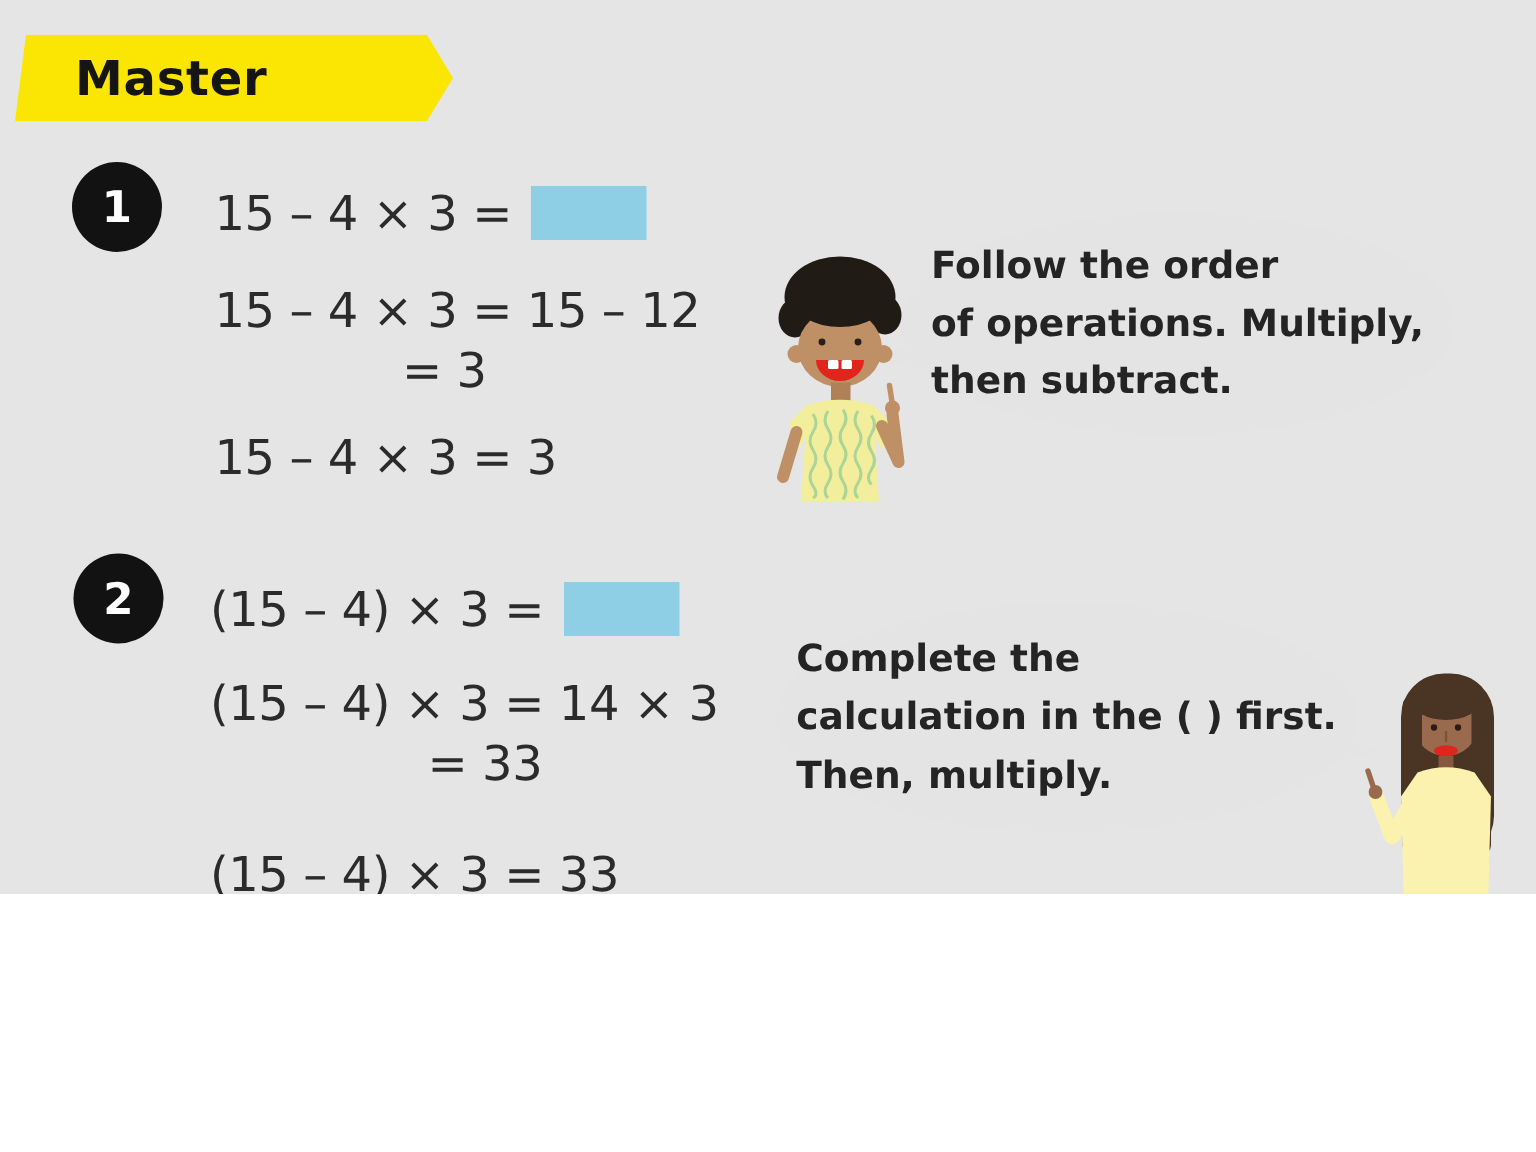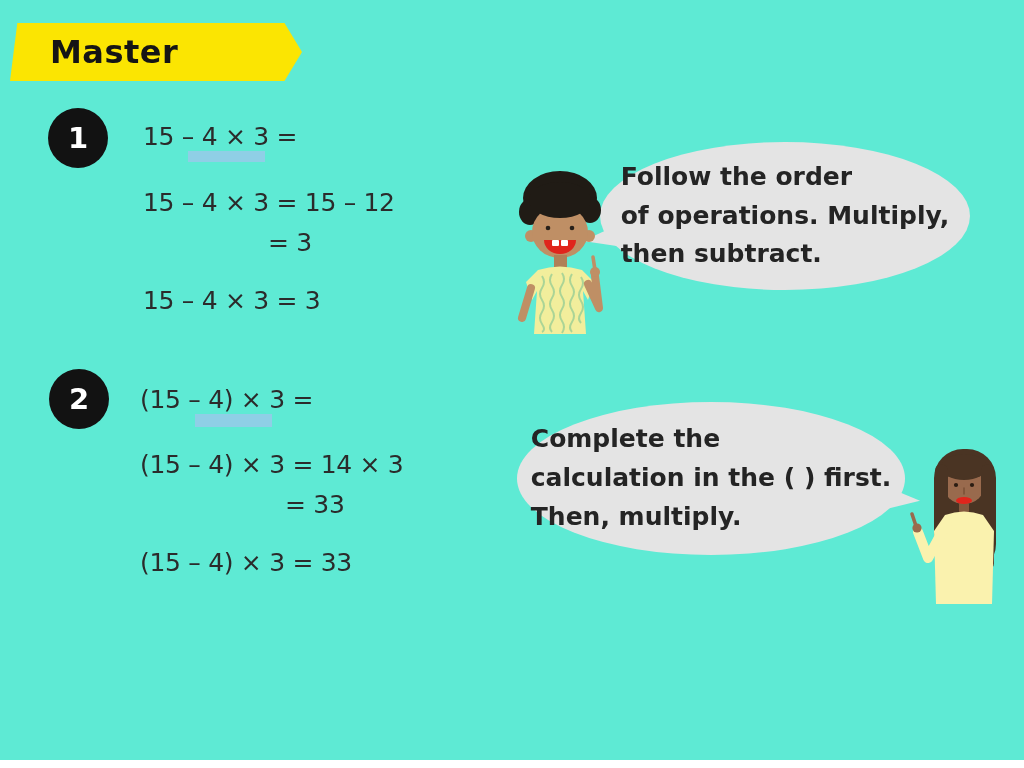--- a/index.html
+++ b/index.html
@@ -1,21 +1,21 @@
 <!DOCTYPE html>
 <html><head>
 <meta charset="utf-8">
 <style>
   * { margin: 0; padding: 0; box-sizing: border-box; }
   html, body { background: #ffffff; }
   .page {
     position: relative;
     width: 1024px;
-    height: 760px;
-    background: #5eead4;
+    height: 596px;
+    background: #e5e5e5;
     overflow: hidden;
     font-family: "DejaVu Sans", "Liberation Sans", sans-serif;
     color: #2b2b2b;
   }
 
   
   .banner {
     position: absolute;
     left: 10px; top: 23px;
     width: 292px; height: 58px;
@@ -40,41 +40,40 @@
     color: #ffffff;
     font-size: 29px; font-weight: 700;
     display: flex; align-items: center; justify-content: center;
   }
   .badge-q1 { left: 48px; top: 108px; }
   .badge-q2 { left: 49px; top: 369px; }
 
   
   .eq {
     position: absolute;
-    font-size: 25px;
+    font-size: 32px;
     letter-spacing: -0.3px;
     color: #2b2b2b;
     white-space: nowrap;
-    flex-direction: column;
   }
   .eq-row { display: flex; align-items: center; }
   .answer-box {
     display: inline-block;
     width: 77px; height: 36px;
     background: #8fcfe6;
     margin-left: 13px;
   }
   .q1-prompt  { left: 143px; top: 122px; height: 40px; }
   .q1-work1   { left: 143px; top: 188px; }
   .q1-work2   { left: 268px; top: 228px; }
   .q1-answer  { left: 143px; top: 286px; }
   .q2-prompt  { left: 140px; top: 385px; height: 42px; text-align: center; }
   .q2-work1   { left: 140px; top: 450px; }
   .q2-work2   { left: 285px; top: 490px; }
-  .q2-answer  { left: 140px; top: 548px; }
+  .q2-answer  { left: 140px; top: 564px; }
 
   
   .bubble {
     position: absolute;
     background: #e4e4e4;
     border-radius: 50%;
     display: flex; align-items: center; justify-content: center;
     text-align: left;
   }
   .bubble-text {

